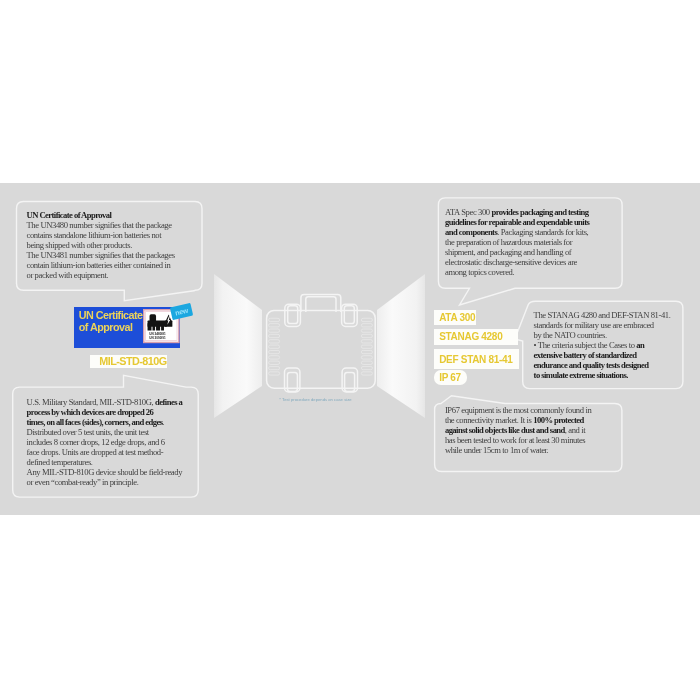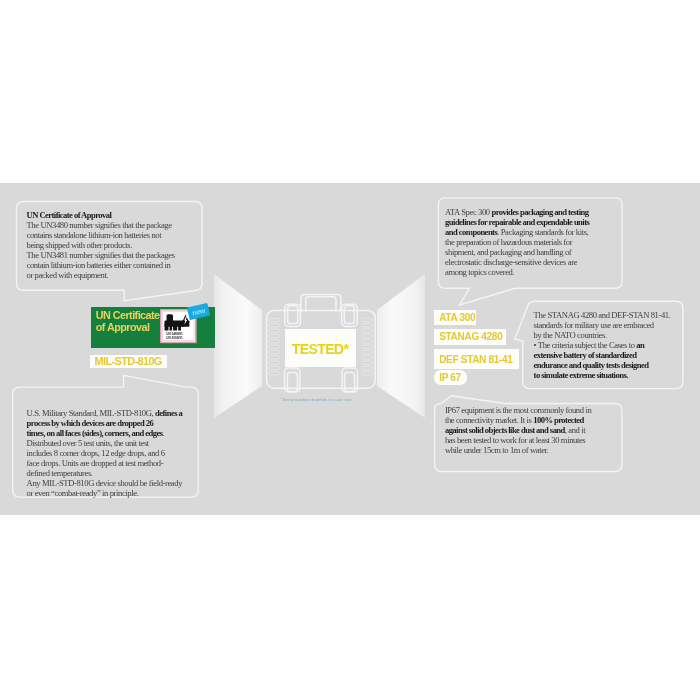--- a/index.html
+++ b/index.html
@@ -15,44 +15,44 @@
   .chip{position:absolute;background:#fdfdfa;color:#ecc94b;font-weight:bold;
         display:flex;align-items:center;box-sizing:border-box;}
 
   svg{display:block;}
   .abs{position:absolute;}
 
   .bt{font-size:8.6px;line-height:10px;letter-spacing:-0.4px;font-family:Liberation Serif, serif;}
   .b1{left:16.5px;top:201.5px;width:185.5px;height:88.8px;}
   .b1 .bt{position:absolute;left:10px;top:8.3px;width:172px;}
   .b2{left:12.7px;top:387.1px;width:185.5px;height:110px;}
-  .b2 .bt{position:absolute;left:13.9px;top:10.4px;width:176px;margin-top:11px;}
+  .b2 .bt{position:absolute;left:13.9px;top:10.4px;width:176px;}
   .b3{left:438.5px;top:197.9px;width:165px;height:90.4px;}
   .b3 .bt{position:absolute;left:6.6px;top:9.6px;width:176px;}
   .b4{left:524.7px;top:300.9px;width:158.2px;height:87.7px;}
   .b4 .bt{position:absolute;left:8.9px;top:9.2px;width:152px;}
   .b5{left:434.6px;top:395px;width:187.3px;height:68px;}
   .b5 .bt{position:absolute;left:10.3px;top:9.9px;width:176px;}
 
   .plate{left:285px;top:329px;width:71px;height:38px;background:#fdfdfa;
          display:flex;align-items:center;justify-content:center;}
   .plate span{font-size:14px;font-weight:bold;color:#e8d21c;letter-spacing:-0.6px;
               position:relative;left:-0.5px;top:0.5px;}
   .footnote{left:279.3px;top:396.8px;font-size:4.1px;color:#7fa8bd;letter-spacing:0.05px;}
 
   .chip span{font-size:10px;font-weight:bold;letter-spacing:-0.3px;color:#e6c832;}
   .chip{padding-left:5.2px;}
   .c1{left:434px;top:309.5px;width:42px;height:15.5px;}
-  .c2{left:434px;top:328.5px;width:72px;height:16px;align-items:center;}
+  .c2{left:434px;top:328.5px;width:84px;height:16px;align-items:center;}
   .c3{left:434px;top:349px;width:85px;height:20px;}
   .c4{left:434px;top:370px;width:33px;height:15px;border-radius:7px;}
-  .cm{left:89.5px;top:354.5px;width:77px;height:13.5px;padding-left:5px;}
+  .cm{left:89.5px;top:354.5px;width:77px;height:13.5px;padding-left:5px;justify-content:flex-end;}
   .cm span{font-size:10.8px;letter-spacing:-0.55px;}
 
-  .uncard{left:91px;top:307px;width:124px;height:41px;background:#15803d;}
+  .uncard{left:74px;top:307px;width:106px;height:41px;background:#1d4ed8;}
   .uncard-title{position:absolute;left:4.8px;top:3.4px;color:#ecd25a;
                 font-size:10.8px;font-weight:bold;letter-spacing:-0.55px;line-height:11.9px;}
   .uncard-title span{display:block;}
   .batlabel{position:absolute;left:69.2px;top:2.4px;}
   .newbadge{position:absolute;left:96.5px;top:-2.5px;width:21px;height:13px;
             background:#1ba7e0;transform:rotate(-13deg);border-radius:1.5px;
             display:flex;align-items:center;justify-content:center;}
   .newbadge span{font-size:7px;font-weight:bold;color:#98e2fb;letter-spacing:-0.2px;}
 </style>
 </head>
@@ -125,23 +125,20 @@
         <rect x="361.4" y="355.75" width="11" height="3.3" rx="1.65"></rect>
         <rect x="268.6" y="361.10" width="11" height="3.3" rx="1.65"></rect>
         <rect x="361.4" y="361.10" width="11" height="3.3" rx="1.65"></rect>
         <rect x="268.6" y="366.45" width="11" height="3.3" rx="1.65"></rect>
         <rect x="361.4" y="366.45" width="11" height="3.3" rx="1.65"></rect>
         <rect x="268.6" y="371.80" width="11" height="3.3" rx="1.65"></rect>
         <rect x="361.4" y="371.80" width="11" height="3.3" rx="1.65"></rect>
       </g>
   </svg>
 
-  <div class="abs plate">
-    <span>TESTED*</span>
-  </div>
   <div class="abs footnote">* Test procedure depends on case size</div>
 
   <div class="abs uncard">
     <div class="uncard-title">
       <span>UN Certificate</span>
       <span>of Approval</span>
     </div>
 
     <svg class="batlabel" viewBox="0 0 37 34.5" style="width:36.6px;height:34.2px">
       <rect x="0.7" y="0.7" width="35.6" height="33.1" fill="#fdfdfd" stroke="#d99fae" stroke-width="1.5"></rect>

